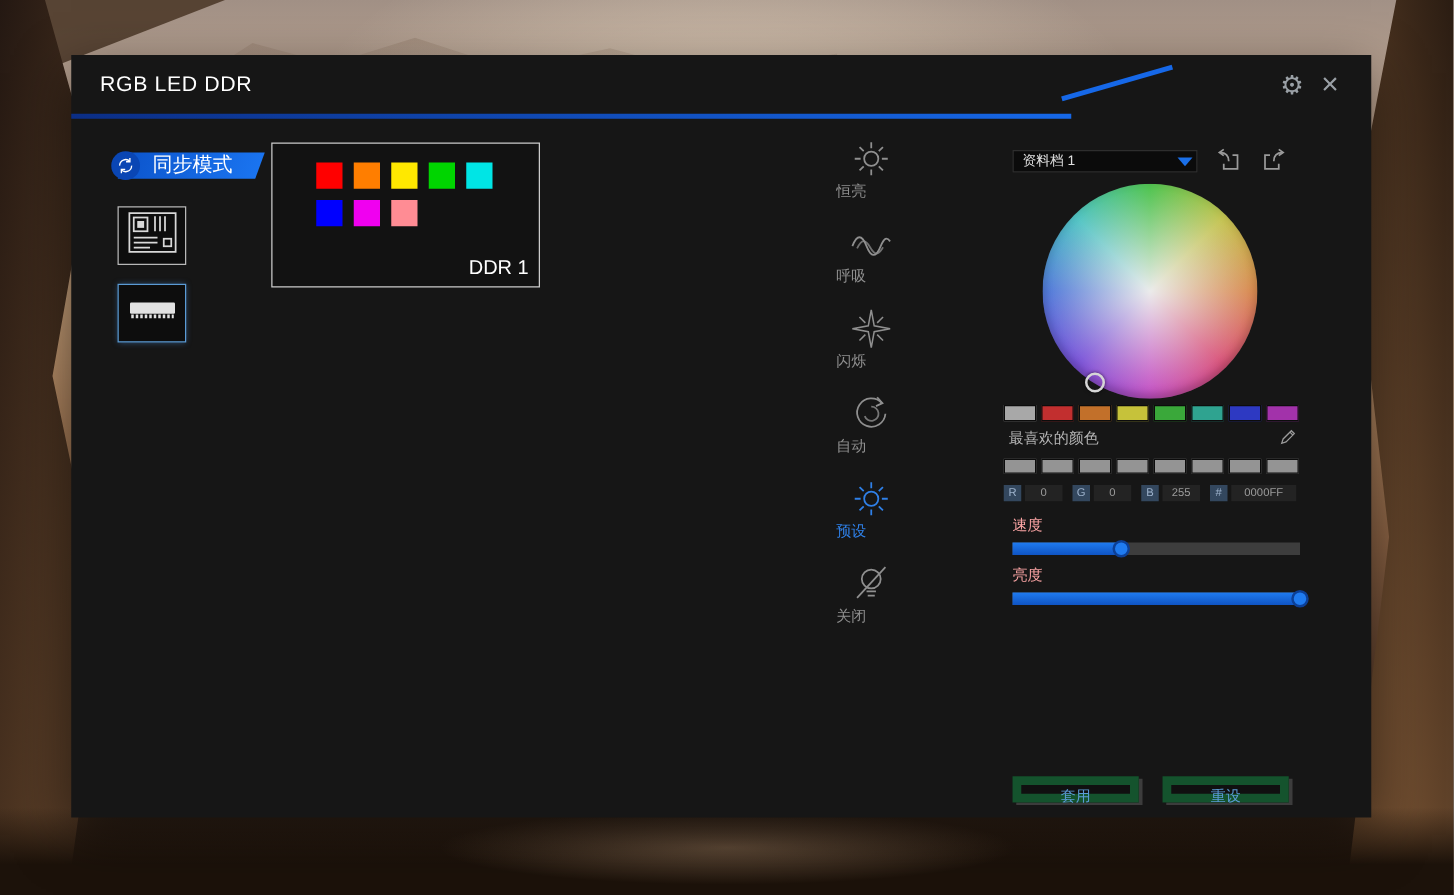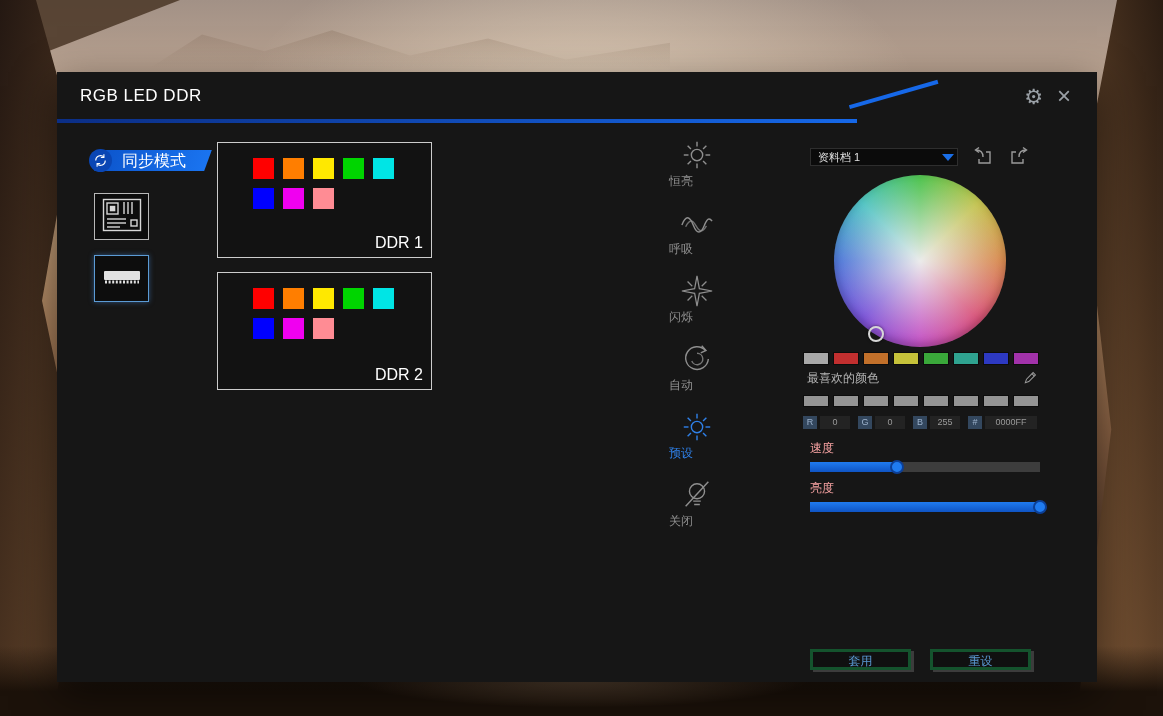--- a/index.html
+++ b/index.html
@@ -22,21 +22,21 @@
     clip-path:polygon(100% 0,100% 100%,25% 100%,55% 60%,30% 25%,60% 0);}
   .haze-ridge{position:absolute;left:150px;top:26px;width:520px;height:42px;opacity:.6;
     background:linear-gradient(180deg,rgba(120,95,75,.45),rgba(120,95,75,0));
     clip-path:polygon(0 100%,10% 20%,22% 60%,35% 10%,50% 70%,65% 30%,80% 80%,100% 40%,100% 100%);}
   .bottom-rocks{position:absolute;left:0;bottom:0;width:100%;height:70px;
     background:linear-gradient(180deg,rgba(30,20,12,0),#1c120a 65%);}
   .bottom-mist{position:absolute;left:30%;bottom:8px;width:40%;height:60px;
     background:radial-gradient(ellipse,rgba(222,180,140,.35),rgba(222,180,140,0) 70%);}
 
   
-  .window{position:absolute;left:57px;top:72px;width:1040px;height:610px;background:#161616;
+  .window{position:absolute;left:57px;top:44px;width:1040px;height:610px;background:#161616;
     box-shadow:0 14px 40px rgba(0,0,0,.55);color:#ddd;text-decoration:underline;}
   .title{position:absolute;left:23px;top:14px;font-size:17px;letter-spacing:.5px;color:#fff;}
   .win-icons{position:absolute;right:26px;top:12px;display:flex;gap:14px;align-items:center;}
   .win-icons span{color:#9aa0a6;cursor:pointer;line-height:1;}
   .gear{font-size:21px;}
   .close{font-size:24px;}
   .accent{position:absolute;left:0;top:47px;height:4px;width:800px;
     background:linear-gradient(90deg,#0b2e86,#1668e8);}
   .accent-swoosh{position:absolute;left:793px;top:33px;width:92px;height:4px;background:#1668e8;
     transform:rotate(-16deg);transform-origin:left bottom;}
@@ -95,21 +95,21 @@
   .w30{width:30px;} .w52{width:52px;margin-right:0;}
 
   .slider-label{position:absolute;left:753px;font-size:12px;color:#fca5a5;}
   .sl-speed{top:368px;} .sl-bright{top:408px;}
   .slider{position:absolute;left:753px;width:230px;height:10px;background:#3d3d3d;cursor:pointer;}
   .slider-speed{top:390px;} .slider-bright{top:430px;}
   .slider-fill{position:relative;height:100%;background:linear-gradient(180deg,#1f7bf0,#0f54c4);}
   .thumb{position:absolute;right:-7px;top:-2px;width:14px;height:14px;border-radius:50%;
     background:#1f7bf0;border:2px solid #0c3f96;cursor:grab;}
 
-  .btn{position:absolute;top:577px;width:101px;height:21px;background:#101010;border:3px solid #14532d;
+  .btn{position:absolute;top:577px;width:101px;height:21px;background:#101010;border:7px solid #14532d;
     color:#5b9bd5;font-size:12px;text-align:center;line-height:19px;cursor:pointer;
     box-shadow:3px 2px 0 #3c3c3c;}
   .btn-apply{left:753px;} .btn-reset{left:873px;}
 </style>
 </head>
 <body>
 
 <div class="desktop">
   <div class="sun-glow"></div>
   <div class="haze-ridge"></div>
@@ -175,33 +175,20 @@
         <div class="swatch" style="background-color: rgb(255, 232, 0);"></div>
         <div class="swatch" style="background-color: rgb(0, 213, 0);"></div>
         <div class="swatch" style="background-color: rgb(0, 229, 229);"></div>
         <div class="swatch" style="background-color: rgb(0, 0, 255);"></div>
         <div class="swatch" style="background-color: rgb(240, 0, 240);"></div>
         <div class="swatch" style="background-color: rgb(255, 140, 148);"></div>
       </div>
       <div class="ddr-label">DDR 1</div>
     </div>
 
-    <div class="ddr-panel ddr2">
-      <div class="swatch-grid">
-        <div class="swatch" style="background-color: rgb(255, 0, 0);"></div>
-        <div class="swatch" style="background-color: rgb(255, 126, 0);"></div>
-        <div class="swatch" style="background-color: rgb(255, 232, 0);"></div>
-        <div class="swatch" style="background-color: rgb(0, 213, 0);"></div>
-        <div class="swatch" style="background-color: rgb(0, 229, 229);"></div>
-        <div class="swatch" style="background-color: rgb(0, 0, 255);"></div>
-        <div class="swatch" style="background-color: rgb(240, 0, 240);"></div>
-        <div class="swatch" style="background-color: rgb(255, 140, 148);"></div>
-      </div>
-      <div class="ddr-label">DDR 2</div>
-    </div>
 
     <div class="mode" style="top:66px">
       <span>
         <svg width="34" height="34" viewBox="0 0 36 36" fill="none" stroke="currentColor" stroke-width="1.5">
           <circle cx="18" cy="18" r="6"></circle>
           <line x1="27" y1="18" x2="32" y2="18"></line>
             <line x1="24.4" y1="24.4" x2="27.9" y2="27.9"></line>
           <line x1="18" y1="27" x2="18" y2="32"></line>
             <line x1="11.6" y1="24.4" x2="8.1" y2="27.9"></line>
           <line x1="9" y1="18" x2="4" y2="18"></line>

